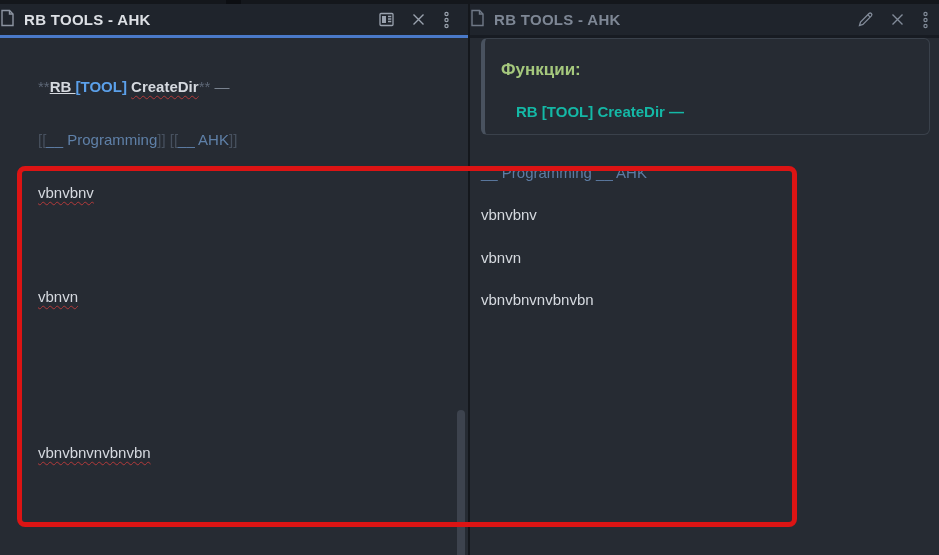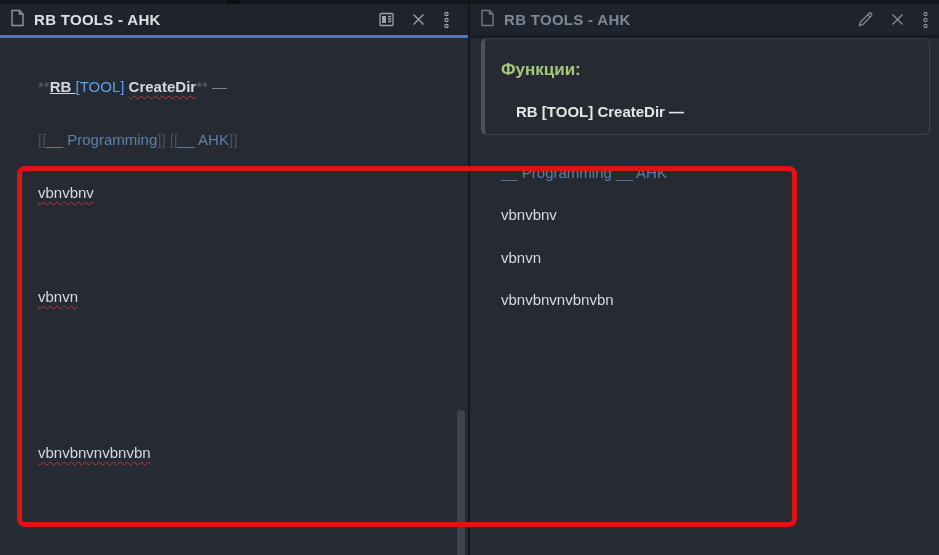--- a/index.html
+++ b/index.html
@@ -13,21 +13,21 @@
   .top-notch{position:absolute;left:226px;top:0;width:15px;height:7px;background:#0c0e12;border-radius:0 0 3px 3px;}
 
   
   .pane{position:absolute;top:4px;height:551px;background:#262b33;}
   .pane-left{left:0;width:468px;}
   .pane-right{left:470px;width:469px;}
   .pane-divider{position:absolute;left:468px;top:4px;width:2px;height:551px;background:#14171c;}
 
   .pane-header{
     height:34px;display:flex;align-items:center;
-    background:#1f242c;padding-left:10px;box-sizing:border-box;
+    background:#1f242c;box-sizing:border-box;
   }
   .pane-left .pane-header{border-bottom:3px solid #4a79c8;}
   .pane-right .pane-header{border-bottom:3px solid #171b22;}
 
   .tab-title{font-size:15px;font-weight:bold;letter-spacing:.3px;margin-left:9px;}
   .pane-left .tab-title{color:#dde0e5;}
   .pane-right .tab-title{color:#7e8795;}
 
   .hdr-icons{margin-left:auto;display:flex;align-items:center;gap:16px;}
   .pane-left .hdr-icons{padding-right:17px;color:#9aa2ae;}
@@ -36,38 +36,38 @@
   .file-ic{color:#8d95a2;}
   .pane-right .file-ic{color:#707987;}
 
   .pane-content{position:relative;height:514px;}
 
   
   .ed-line{position:absolute;left:38px;font-size:15px;line-height:19px;white-space:pre;color:#d5d9df;}
   .syn{color:#5d6776;}
   .quote-head{color:#a2aebf;font-weight:bold;}
   .b{font-weight:bold;text-decoration:underline;}
-  .tool{color:#5ba0ea;font-weight:normal;}
+  .tool{color:#5ba0ea;font-weight:bold;}
   .dash{color:#79828f;}
   .wl-br{color:#47515f;}
   .wl{color:#5f80a8;}
   .sq{
     text-decoration:underline;text-decoration-style:wavy;
     text-decoration-color:#b23a3a;text-decoration-thickness:1px;
     text-underline-offset:3px;
   }
 
   
   .quote-box{
     position:absolute;left:11px;top:0;width:449px;height:97px;box-sizing:border-box;
     border:1px solid #3a414b;border-left:4px solid #49525f;border-radius:6px;
   }
   .rd-heading{position:absolute;left:16px;top:21px;font-size:17px;font-weight:bold;color:#a5c87d;white-space:pre;}
-  .rd-body{position:absolute;left:31px;top:64px;font-size:15px;font-weight:bold;color:#e5e5e5;white-space:pre;}
-  .rd-line{position:absolute;left:11px;font-size:15px;line-height:19px;white-space:pre;color:#d5d9df;margin-left:20px;}
+  .rd-body{position:absolute;left:31px;top:64px;font-size:15px;font-weight:bold;color:#14b8a6;white-space:pre;}
+  .rd-line{position:absolute;left:11px;font-size:15px;line-height:19px;white-space:pre;color:#d5d9df;}
   .rd-link{color:#5d7ca3;cursor:pointer;}
 
   
   .scroll-thumb{
     position:absolute;left:457px;top:410px;width:8px;height:145px;
     background:#3d434e;border-radius:4px 4px 0 0;z-index:10;
   }
   .annotation{
     position:absolute;left:17px;top:166px;width:780px;height:361px;box-sizing:border-box;
     border:5px solid #dc1414;border-radius:8px;z-index:40;pointer-events:none;

